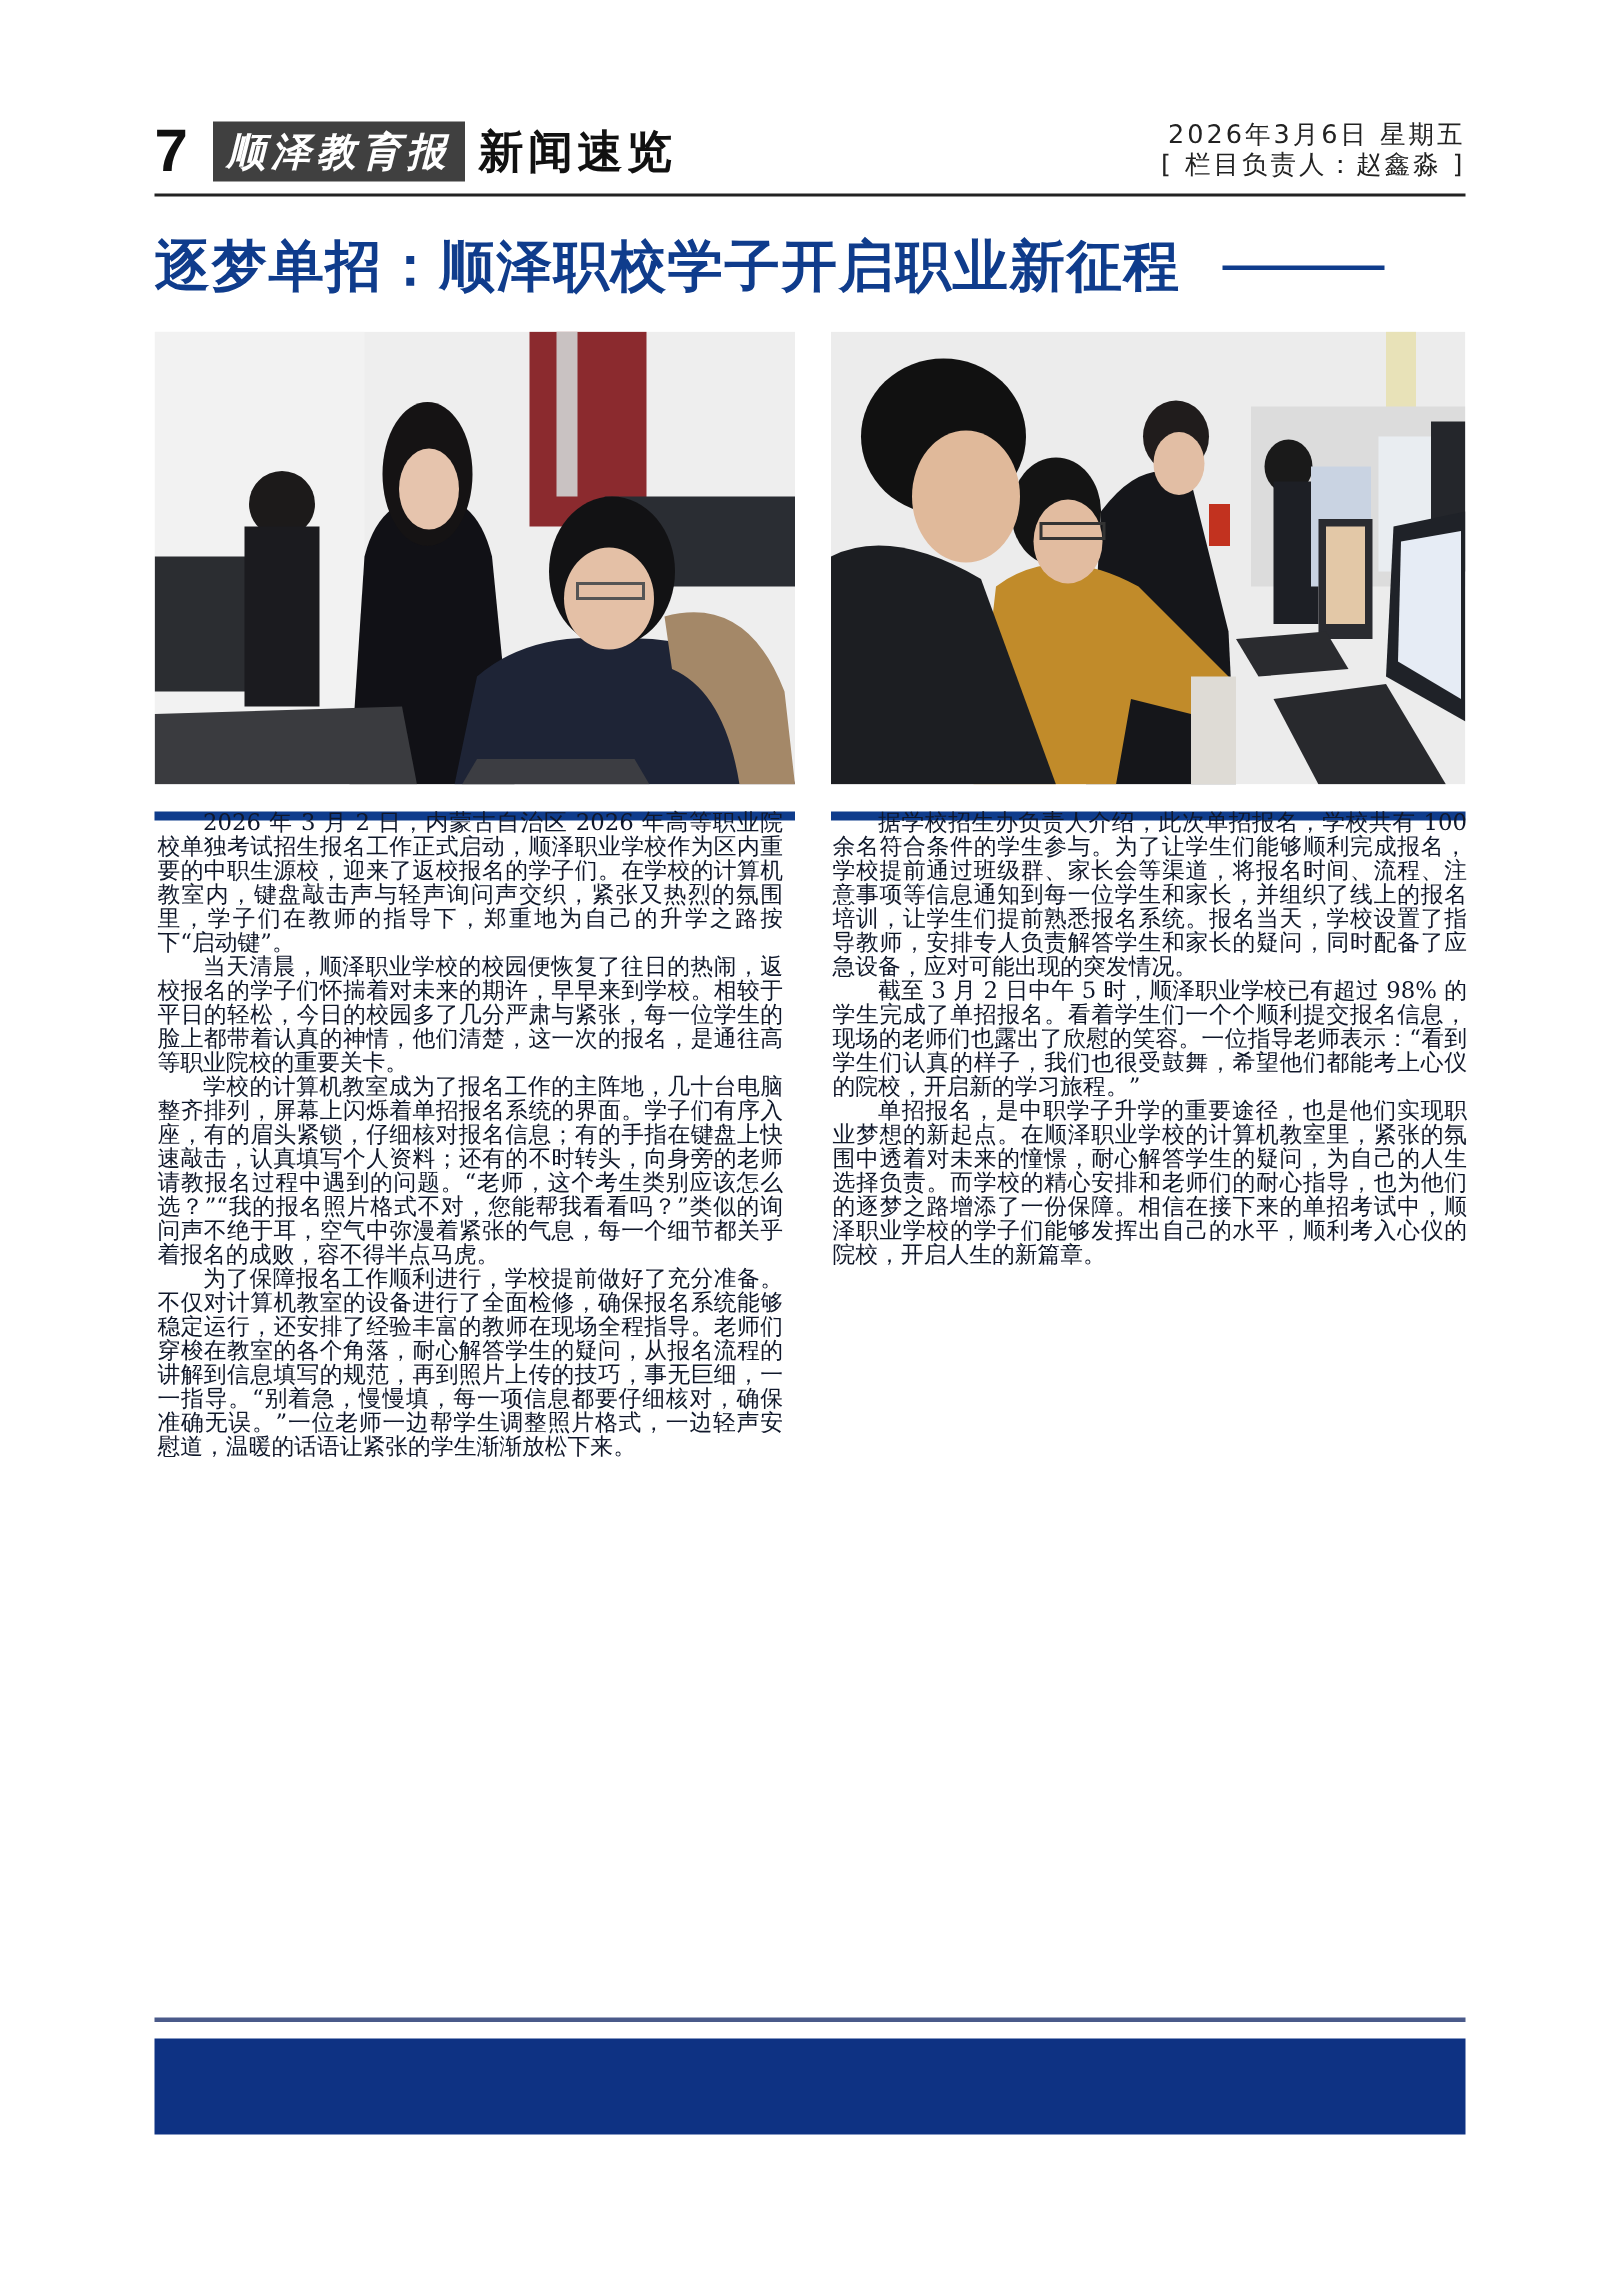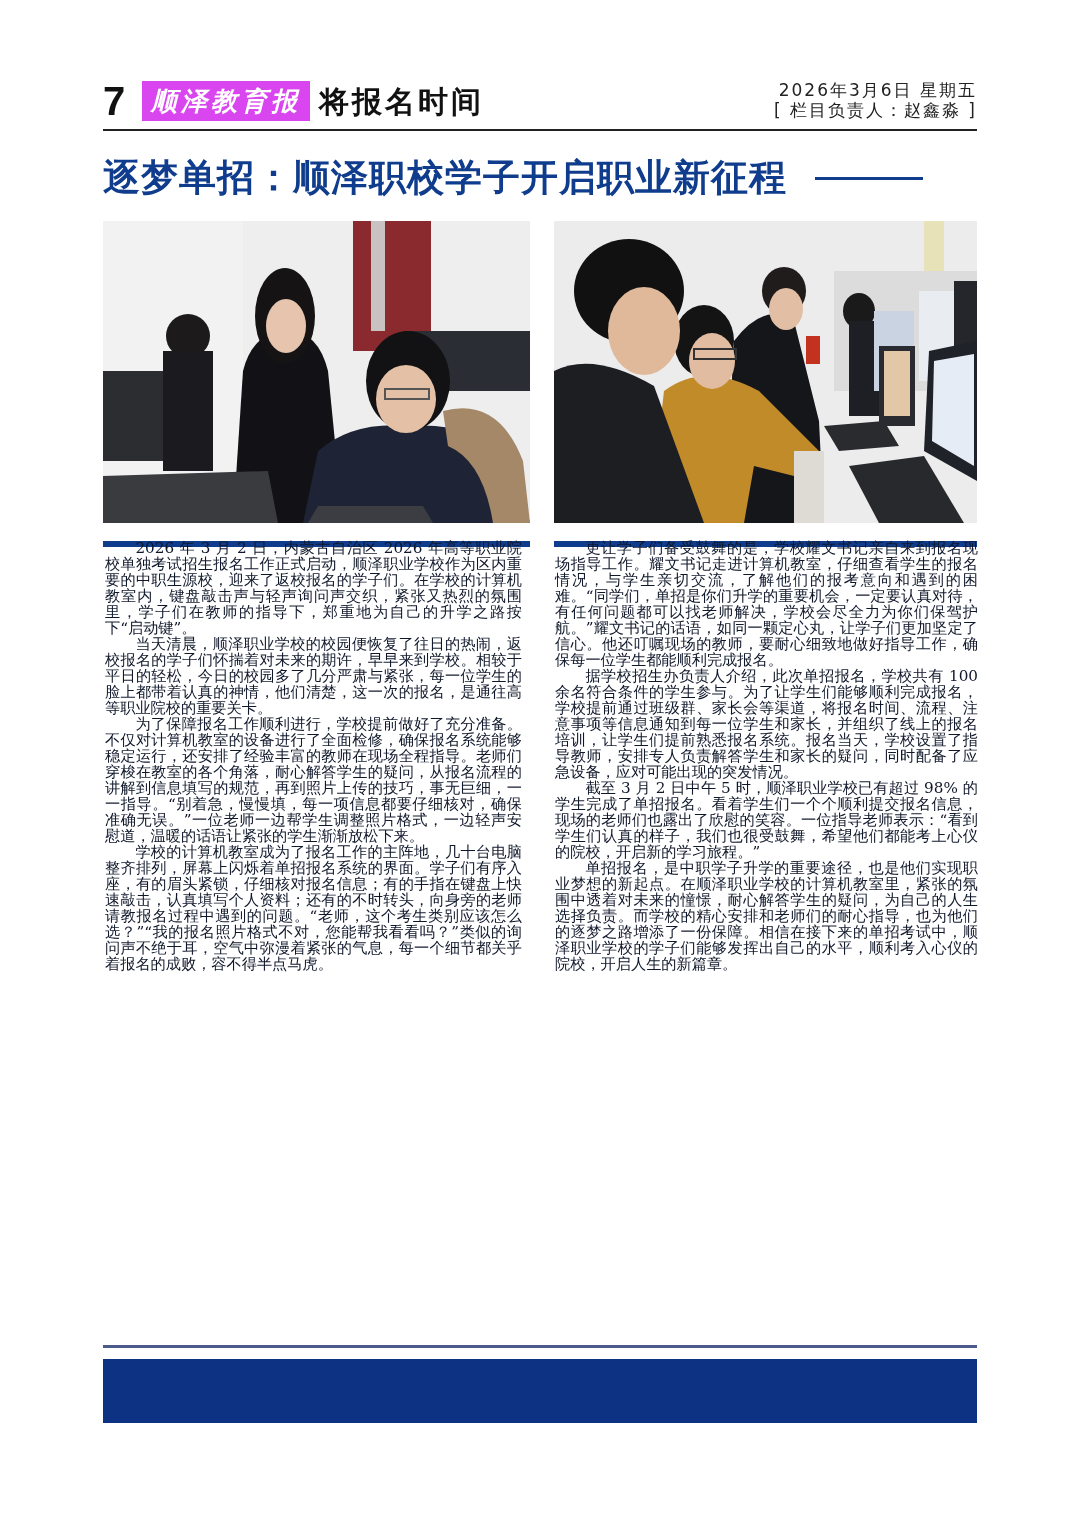--- a/index.html
+++ b/index.html
@@ -1,21 +1,21 @@
 <!DOCTYPE html>
 <html><head>
 <meta charset="utf-8">
 <style>
   * { margin: 0; padding: 0; box-sizing: border-box; }
   html, body { width: 1080px; height: 1527px; background: #ffffff; }
   body { position: relative; font-family: "DejaVu Serif", "Liberation Serif", serif; color: #222; overflow: hidden; }
 
   .header { position: absolute; left: 103px; top: 78px; width: 874px; height: 52px; }
   .page-no { position: absolute; left: 0; top: 0; font-family: "Liberation Sans", sans-serif; font-weight: 700; font-size: 40px; line-height: 46px; color: #111; }
-  .masthead { position: absolute; left: 39px; top: 3px; width: 168px; height: 40px; background: #d946ef; color: #fff; display: flex; align-items: center; justify-content: center; font-family: "DejaVu Serif", serif; font-size: 26px; font-weight: 700; letter-spacing: 4px; font-style: italic; }
+  .masthead { position: absolute; left: 39px; top: 3px; width: 168px; height: 40px; background: #404040; color: #fff; display: flex; align-items: center; justify-content: center; font-family: "DejaVu Serif", serif; font-size: 26px; font-weight: 700; letter-spacing: 4px; font-style: italic; }
   .section-name { position: absolute; left: 216px; top: 2px; font-family: "DejaVu Sans", sans-serif; font-weight: 700; font-size: 30px; line-height: 44px; color: #111; letter-spacing: 3px; }
   .dateline { position: absolute; right: 0; top: 2px; text-align: right; font-family: "DejaVu Sans", sans-serif; font-size: 17px; line-height: 20px; color: #222; letter-spacing: 2px; }
   .header-rule { position: absolute; left: 103px; top: 129px; width: 874px; height: 2px; background: #222; }
 
   .headline { position: absolute; left: 103px; top: 152px; width: 880px; height: 52px; font-family: "DejaVu Sans", sans-serif; font-weight: 700; font-size: 37px; line-height: 52px; color: #0f3c8c; letter-spacing: 1px; white-space: nowrap; display: flex; align-items: center; gap: 18px; }
   .headline .dash { display: inline-block; width: 108px; height: 3px; background: #0f3c8c; margin-left: 10px; }
 
   .photo { position: absolute; top: 221px; height: 302px; overflow: hidden; }
   .photo-left { left: 103px; width: 427px; }
   .photo-right { left: 554px; width: 423px; }
@@ -32,21 +32,21 @@
 
   .footer-rule { position: absolute; left: 103px; top: 1345px; width: 874px; height: 3px; background: #4a5a8a; }
   .footer-bar { position: absolute; left: 103px; top: 1359px; width: 874px; height: 64px; background: #0e3283; }
 </style>
 </head>
 <body>
 
 <div class="header">
   <div class="page-no">7</div>
   <div class="masthead">顺泽教育报</div>
-  <div class="section-name">将报名时间</div>
+  <div class="section-name">新闻速览</div>
   <div class="dateline">
     <div>2026年3月6日 星期五</div>
     <div>[ 栏目负责人：赵鑫淼 ]</div>
   </div>
 </div>
 <div class="header-rule"></div>
 
 <div class="headline">
   <span>逐梦单招：顺泽职校学子开启职业新征程</span>
   <span class="dash"></span>
@@ -105,25 +105,24 @@
     <rect x="240" y="230" width="30" height="72" fill="#dedbd5"></rect>
   </svg>
 </div>
 
 <div class="col-bar col-bar-left"></div>
 <div class="col-bar col-bar-right"></div>
 
 <div class="column column-left">
   <p>2026 年 3 月 2 日，内蒙古自治区 2026 年高等职业院校单独考试招生报名工作正式启动，顺泽职业学校作为区内重要的中职生源校，迎来了返校报名的学子们。在学校的计算机教室内，键盘敲击声与轻声询问声交织，紧张又热烈的氛围里，学子们在教师的指导下，郑重地为自己的升学之路按下“启动键”。</p>
   <p>当天清晨，顺泽职业学校的校园便恢复了往日的热闹，返校报名的学子们怀揣着对未来的期许，早早来到学校。相较于平日的轻松，今日的校园多了几分严肃与紧张，每一位学生的脸上都带着认真的神情，他们清楚，这一次的报名，是通往高等职业院校的重要关卡。</p>
+  <p>学校的计算机教室成为了报名工作的主阵地，几十台电脑整齐排列，屏幕上闪烁着单招报名系统的界面。学子们有序入座，有的眉头紧锁，仔细核对报名信息；有的手指在键盘上快速敲击，认真填写个人资料；还有的不时转头，向身旁的老师请教报名过程中遇到的问题。“老师，这个考生类别应该怎么选？”“我的报名照片格式不对，您能帮我看看吗？”类似的询问声不绝于耳，空气中弥漫着紧张的气息，每一个细节都关乎着报名的成败，容不得半点马虎。</p>
   <p>为了保障报名工作顺利进行，学校提前做好了充分准备。不仅对计算机教室的设备进行了全面检修，确保报名系统能够稳定运行，还安排了经验丰富的教师在现场全程指导。老师们穿梭在教室的各个角落，耐心解答学生的疑问，从报名流程的讲解到信息填写的规范，再到照片上传的技巧，事无巨细，一一指导。“别着急，慢慢填，每一项信息都要仔细核对，确保准确无误。”一位老师一边帮学生调整照片格式，一边轻声安慰道，温暖的话语让紧张的学生渐渐放松下来。</p>
-  <p>学校的计算机教室成为了报名工作的主阵地，几十台电脑整齐排列，屏幕上闪烁着单招报名系统的界面。学子们有序入座，有的眉头紧锁，仔细核对报名信息；有的手指在键盘上快速敲击，认真填写个人资料；还有的不时转头，向身旁的老师请教报名过程中遇到的问题。“老师，这个考生类别应该怎么选？”“我的报名照片格式不对，您能帮我看看吗？”类似的询问声不绝于耳，空气中弥漫着紧张的气息，每一个细节都关乎着报名的成败，容不得半点马虎。</p>
 </div>
 
 <div class="column column-right">
-  <p>更让学子们备受鼓舞的是，学校耀文书记亲自来到报名现场指导工作。耀文书记走进计算机教室，仔细查看学生的报名情况，与学生亲切交流，了解他们的报考意向和遇到的困难。“同学们，单招是你们升学的重要机会，一定要认真对待，有任何问题都可以找老师解决，学校会尽全力为你们保驾护航。”耀文书记的话语，如同一颗定心丸，让学子们更加坚定了信心。他还叮嘱现场的教师，要耐心细致地做好指导工作，确保每一位学生都能顺利完成报名。</p>
   <p>据学校招生办负责人介绍，此次单招报名，学校共有 100 余名符合条件的学生参与。为了让学生们能够顺利完成报名，学校提前通过班级群、家长会等渠道，将报名时间、流程、注意事项等信息通知到每一位学生和家长，并组织了线上的报名培训，让学生们提前熟悉报名系统。报名当天，学校设置了指导教师，安排专人负责解答学生和家长的疑问，同时配备了应急设备，应对可能出现的突发情况。</p>
   <p>截至 3 月 2 日中午 5 时，顺泽职业学校已有超过 98% 的学生完成了单招报名。看着学生们一个个顺利提交报名信息，现场的老师们也露出了欣慰的笑容。一位指导老师表示：“看到学生们认真的样子，我们也很受鼓舞，希望他们都能考上心仪的院校，开启新的学习旅程。”</p>
   <p>单招报名，是中职学子升学的重要途径，也是他们实现职业梦想的新起点。在顺泽职业学校的计算机教室里，紧张的氛围中透着对未来的憧憬，耐心解答学生的疑问，为自己的人生选择负责。而学校的精心安排和老师们的耐心指导，也为他们的逐梦之路增添了一份保障。相信在接下来的单招考试中，顺泽职业学校的学子们能够发挥出自己的水平，顺利考入心仪的院校，开启人生的新篇章。</p>
 </div>
 
 <div class="footer-rule"></div>
 <div class="footer-bar"></div>
 
 </body></html>

